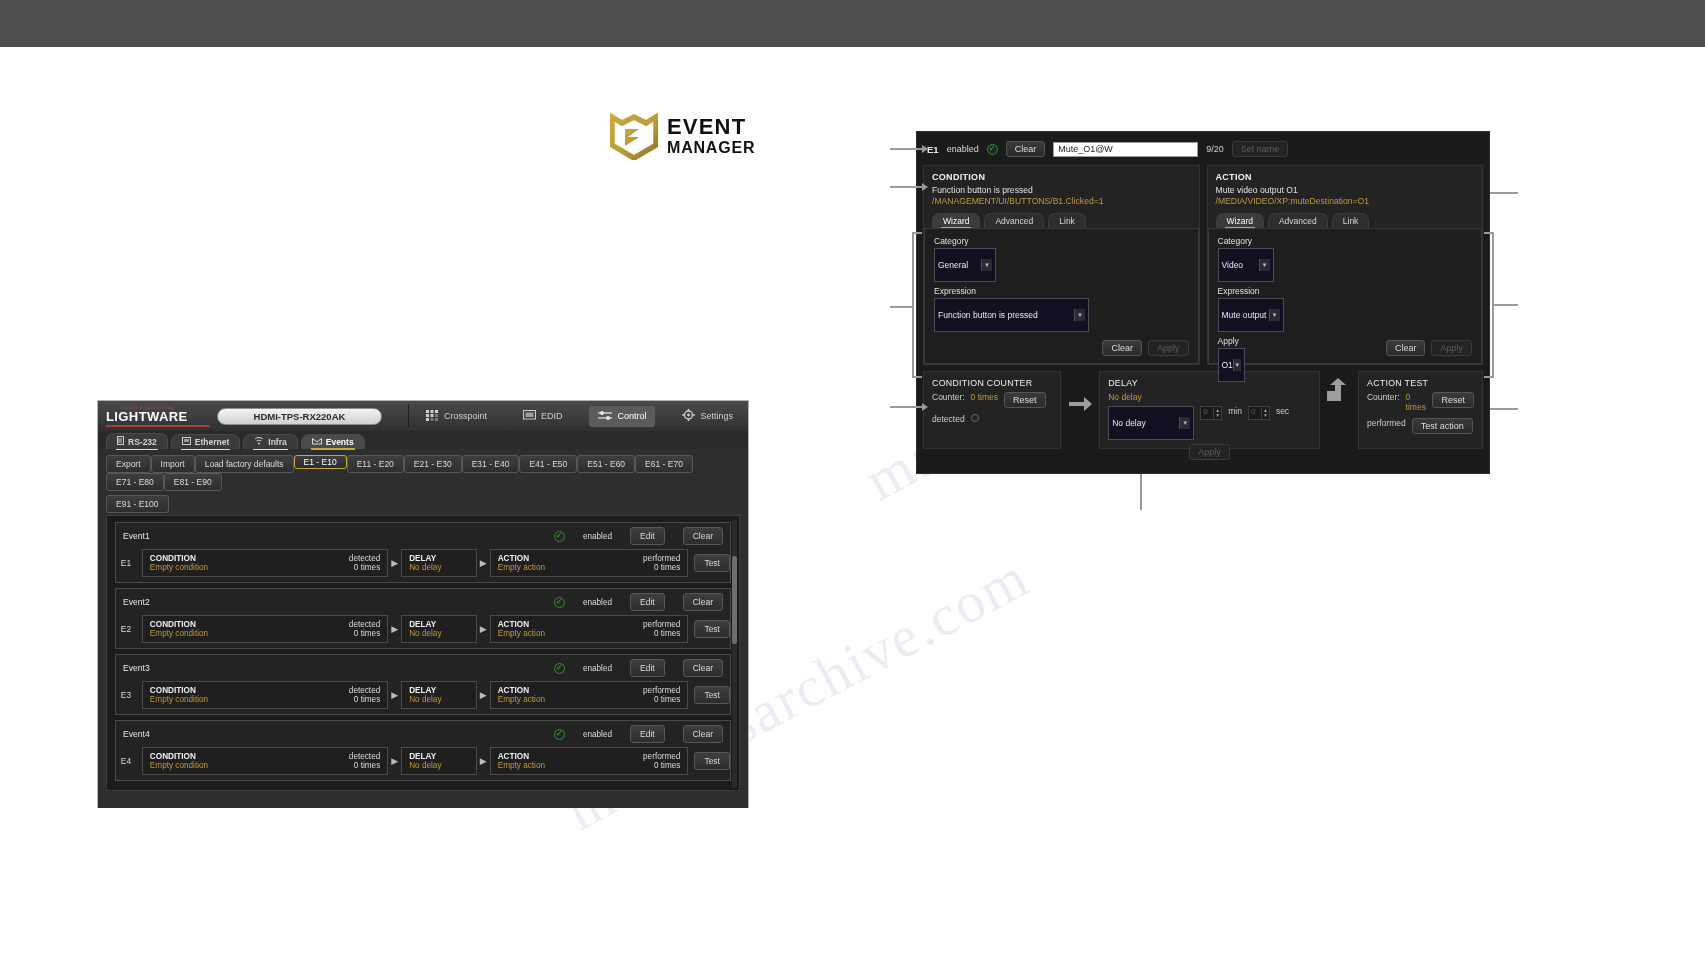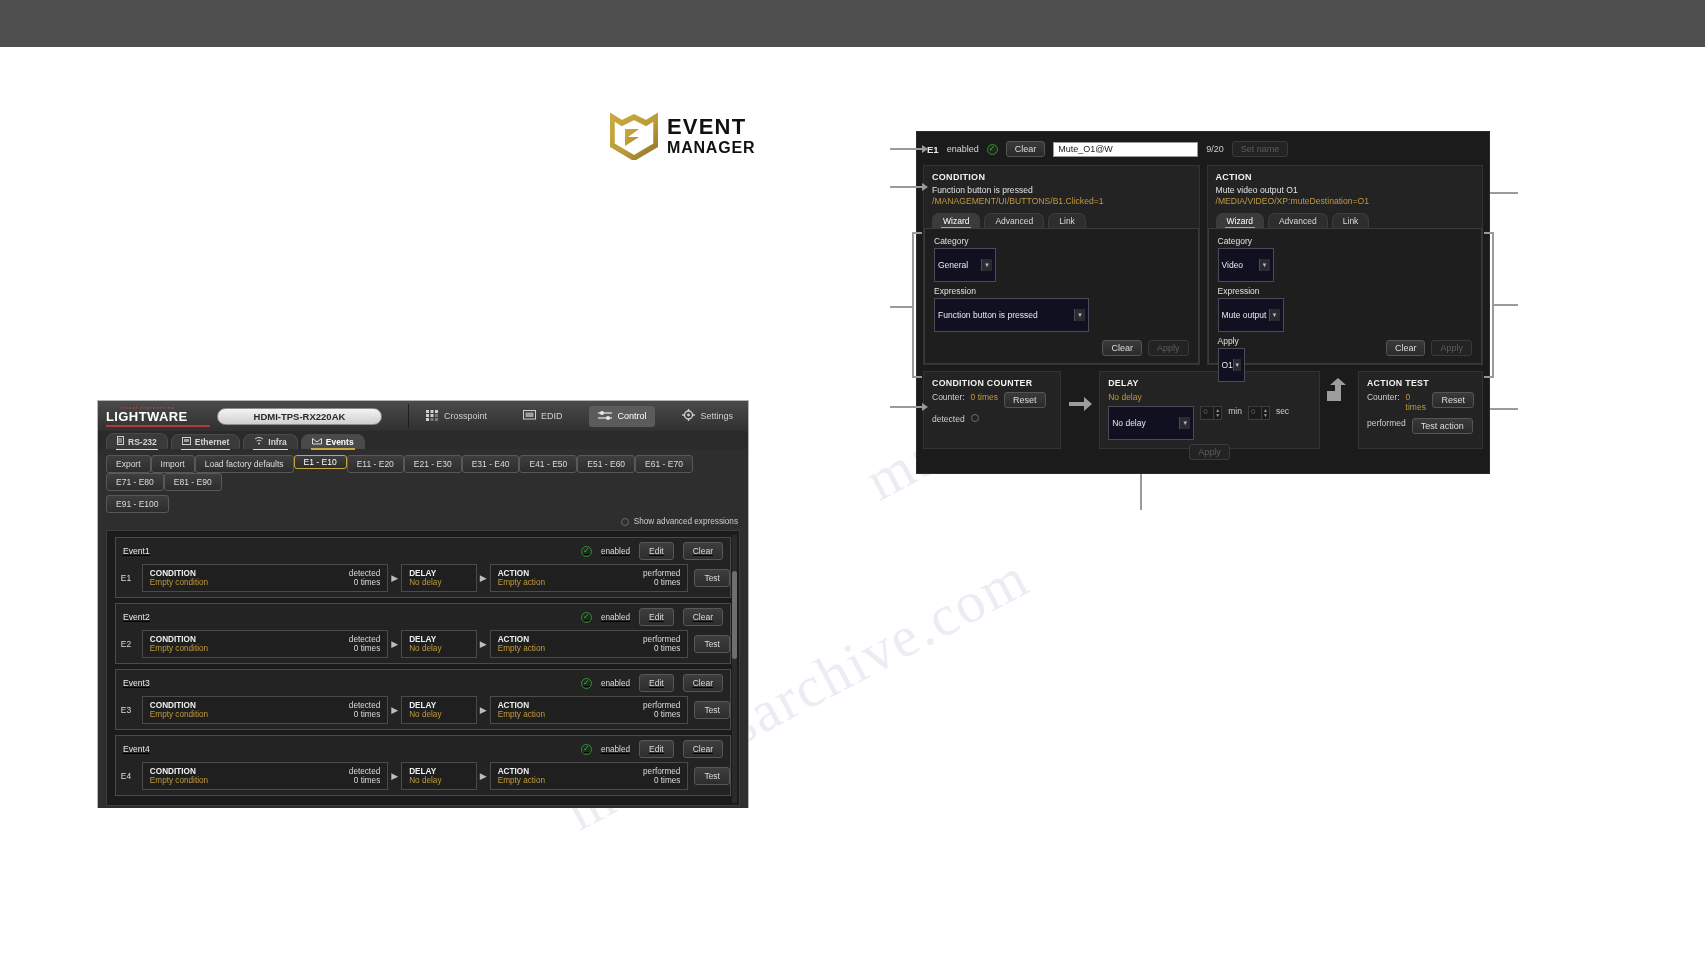--- a/index.html
+++ b/index.html
@@ -53,21 +53,21 @@
   .lbl { color:#e0e0e0; font-size:8.5px; margin-bottom:2px; }
   .sel { background:#101020; border:1px solid #4a4a58; color:#eaeaea; font-size:8.5px;
          height:14px; display:flex; align-items:center; padding:16px 3px; margin-bottom:4px; position:relative; }
   .sel .cap { flex:1; }
   .sel .arw { width:11px; height:12px; background:#2a2a32; border-left:1px solid #4a4a58;
               display:flex; align-items:center; justify-content:center; color:#b9b9b9; font-size:6px; }
   .wiz-foot { position:absolute; right:9px; bottom:7px; display:flex; gap:6px; }
 
   .ed-bottom { display:flex; gap:6px; margin-top:6px; align-items:flex-start; }
   .bx { background:#232323; border:1px solid #333; padding:6px 8px; }
-  .bx .t { color:#f2f2f2; font-size:8.8px; font-weight:bold; letter-spacing:.3px; margin-bottom:4px; }
+  .bx .t { color:#f2f2f2; font-size:8.8px; font-weight:normal; letter-spacing:.3px; margin-bottom:4px; }
   .row { display:flex; align-items:flex-start; gap:6px; }
   .muted { color:#cfcfcf; font-size:8.5px; }
   .gold { color:#c09a3e; font-size:8.5px; }
   .spin { background:#1a1a1a; border:1px solid #3d3d3d; width:22px; height:14px; display:flex; }
   .spin .v { flex:1; color:#5f5f5f; font-size:8px; padding-left:2px; }
   .spin .ar { width:8px; border-left:1px solid #3d3d3d; display:flex; flex-direction:column;
               align-items:center; justify-content:center; color:#9a9a9a; font-size:5px; line-height:5px; }
   .arrow-r { width:26px; height:24px; position:relative; flex:none; margin-top:18px; }
   .arrow-u { width:26px; height:26px; position:relative; flex:none; margin-top:6px; }
   .sm-circle { width:8px; height:8px; border-radius:50%; border:1px solid #6a6a6a; display:inline-block; }
@@ -111,21 +111,21 @@
   .toolrow { display:flex; gap:0; padding:6px 8px 0; flex-wrap:wrap; }
   .tbtn { background:linear-gradient(#3e3e3e,#2d2d2d); border:1px solid #585858; border-radius:3px;
           color:#dcdcdc; font-size:8.5px; padding:3px 9px; white-space:nowrap; }
   .tbtn.sel { border-color:#c8a83c; color:#fff; }
   .adv-exp { display:flex; align-items:center; gap:5px; justify-content:flex-end;
              padding:4px 10px 2px; color:#cfcfcf; font-size:8.2px; }
 
   .evlist { margin:2px 8px 0; background:#1b1b1b; border:1px solid #3c3c3c; height:276px;
             padding:6px 8px 0; position:relative; overflow:hidden; }
   .evbox { border:1px solid #4a4a4a; background:#232323; margin-bottom:5px; }
-  .ev-top { display:flex; align-items:center; gap:9px; padding:4px 7px;text-decoration:underline; }
+  .ev-top { display:flex; align-items:center; gap:18px; padding:4px 7px; }
   .ev-top .nm { color:#e8e8e8; font-size:8.6px; flex:1; }
   .ev-row { display:flex; align-items:stretch; gap:0; padding:0 0 5px 0; }
   .ev-cell { border:1px solid #4a4a4a; background:#1f1f1f; margin-left:6px; padding:4px 7px;
              display:flex; flex-direction:column; justify-content:center; }
   .ev-idx { width:20px; color:#dcdcdc; font-size:8.4px; display:flex; align-items:center;
             justify-content:center; }
   .ev-t { color:#efefef; font-size:8.2px; font-weight:bold; }
   .ev-s { color:#c09a3e; font-size:8.2px; }
   .ev-d { color:#dcdcdc; font-size:8.2px; }
   .tri { color:#bdbdbd; font-size:9px; display:flex; align-items:center; padding:0 3px; }
@@ -444,24 +444,20 @@
       <button class="tbtn">E41 - E50</button>
       <button class="tbtn">E51 - E60</button>
       <button class="tbtn">E61 - E70</button>
       <button class="tbtn">E71 - E80</button>
       <button class="tbtn">E81 - E90</button>
     </div>
     <div class="toolrow" style="padding-top:4px;">
       <button class="tbtn">E91 - E100</button>
     </div>
 
-    <div class="adv-exp">
-      <span class="sm-circle"></span>
-      <span>Show advanced expressions</span>
-    </div>
 
     <div class="evlist">
 
       <div class="evbox">
         <div class="ev-top">
           <span class="nm">Event1</span>
           <span class="chk-green">✓</span>
           <span class="ev-d">enabled</span>
           <button class="tbtn">Edit</button>
           <button class="tbtn">Clear</button>

